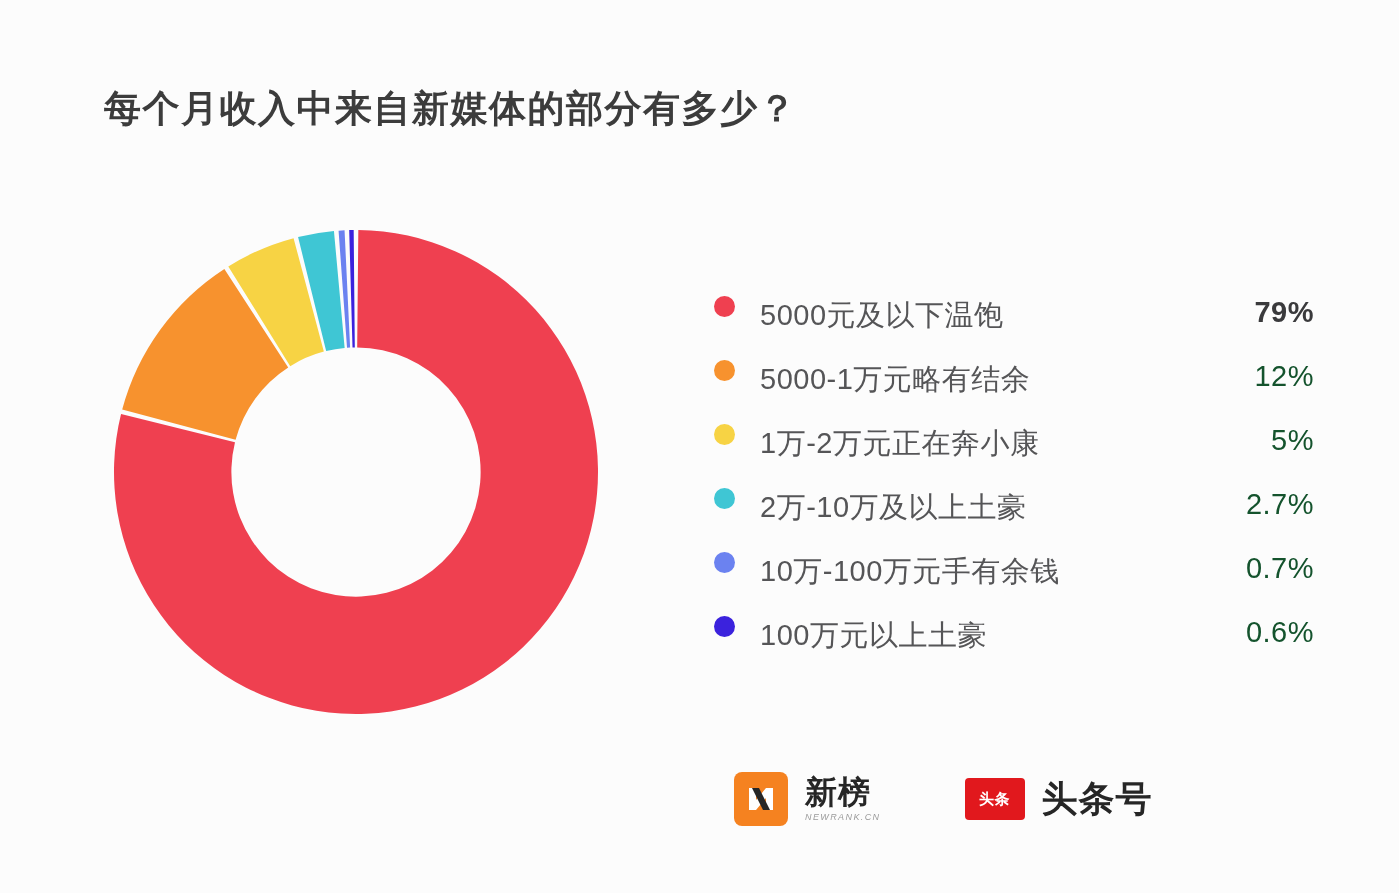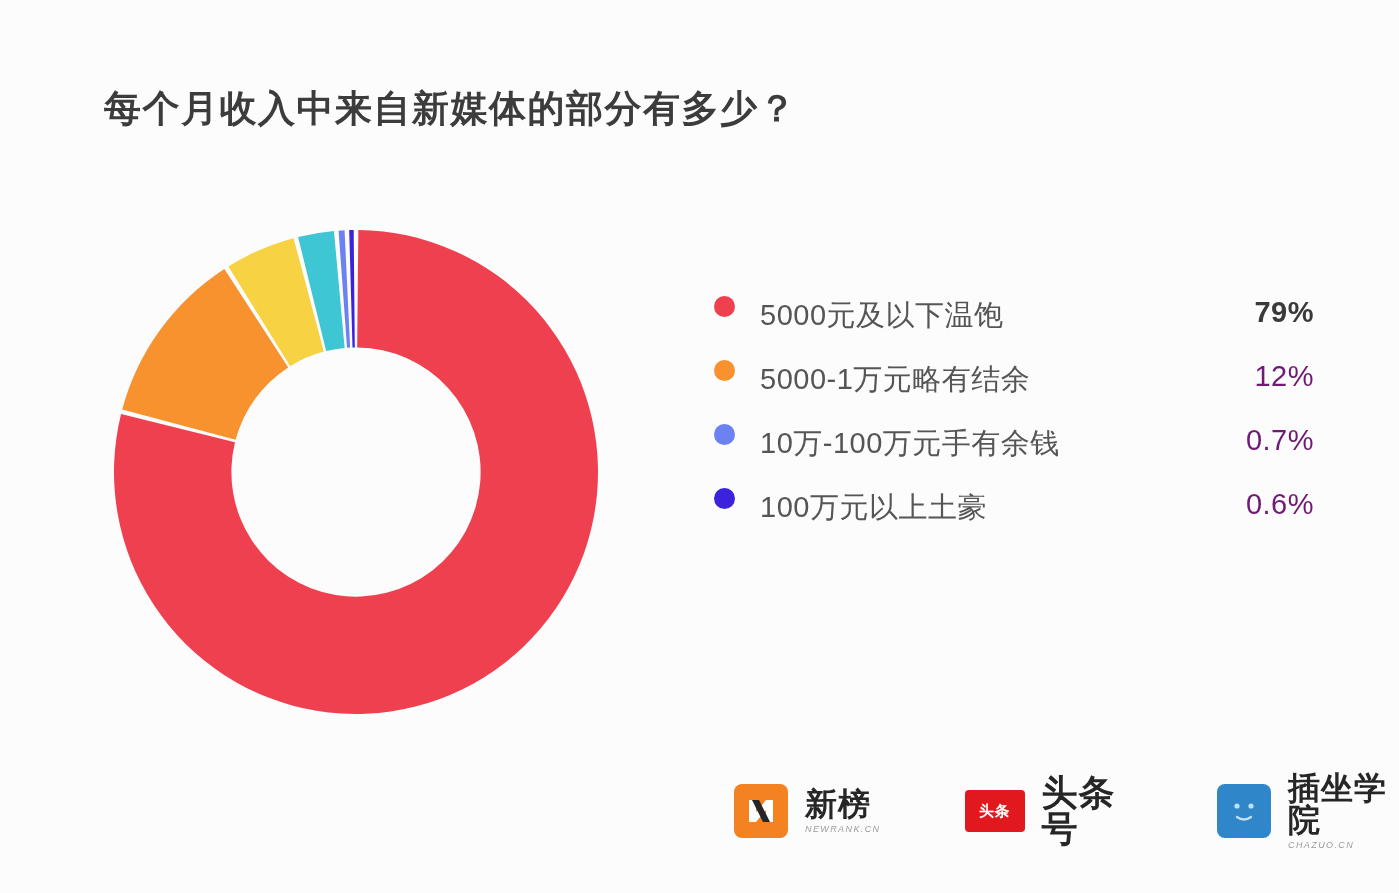--- a/index.html
+++ b/index.html
@@ -69,21 +69,21 @@
     font-size: 29px;
     color: #555557;
     letter-spacing: 0.5px;
     white-space: nowrap;
   }
   .legend-value {
     flex: 0 0 auto;
     width: 130px;
     text-align: right;
     font-size: 29px;
-    color: #701a75;
+    color: #14532d;
     letter-spacing: 0.5px;
   }
   .legend-row.is-top .legend-value {
     font-weight: bold;
     color: #3a3a3c;
   }
 
   
   #footer-logos {
     position: absolute;
@@ -175,20 +175,30 @@
         <span class="legend-dot" style="background: rgb(239, 64, 80);"></span>
         <span class="legend-label">5000元及以下温饱</span>
         <span class="legend-value">79%</span>
       </div>
       <div class="legend-row">
         <span class="legend-dot" style="background: rgb(247, 146, 46);"></span>
         <span class="legend-label">5000-1万元略有结余</span>
         <span class="legend-value">12%</span>
       </div>
       <div class="legend-row">
+        <span class="legend-dot" style="background: rgb(247, 211, 68);"></span>
+        <span class="legend-label">1万-2万元正在奔小康</span>
+        <span class="legend-value">5%</span>
+      </div>
+      <div class="legend-row">
+        <span class="legend-dot" style="background: rgb(63, 198, 212);"></span>
+        <span class="legend-label">2万-10万及以上土豪</span>
+        <span class="legend-value">2.7%</span>
+      </div>
+      <div class="legend-row">
         <span class="legend-dot" style="background: rgb(107, 130, 240);"></span>
         <span class="legend-label">10万-100万元手有余钱</span>
         <span class="legend-value">0.7%</span>
       </div>
       <div class="legend-row">
         <span class="legend-dot" style="background: rgb(59, 34, 221);"></span>
         <span class="legend-label">100万元以上土豪</span>
         <span class="legend-value">0.6%</span>
       </div>
     </div>
@@ -210,28 +220,15 @@
 
     <div class="logo logo-toutiao">
       <div class="logo-mark mark-toutiao">
         <span class="mark-inner-text">头条</span>
       </div>
       <div class="logo-text">
         <span class="logo-cn">头条号</span>
       </div>
     </div>
 
-    <div class="logo logo-chazuo">
-      <div class="logo-mark mark-chazuo">
-        <svg width="40" height="40" viewBox="0 0 40 40">
-          <circle cx="13" cy="15" r="2.6" fill="#bfe0f5"></circle>
-          <circle cx="27" cy="15" r="2.6" fill="#bfe0f5"></circle>
-          <path d="M13 26 Q20 31 27 26" stroke="#bfe0f5" stroke-width="2.4" fill="none" stroke-linecap="round"></path>
-        </svg>
-      </div>
-      <div class="logo-text">
-        <span class="logo-cn">插坐学院</span>
-        <span class="logo-en">CHAZUO.CN</span>
-      </div>
-    </div>
 
   </div>
 </div>
 
 </body></html>

